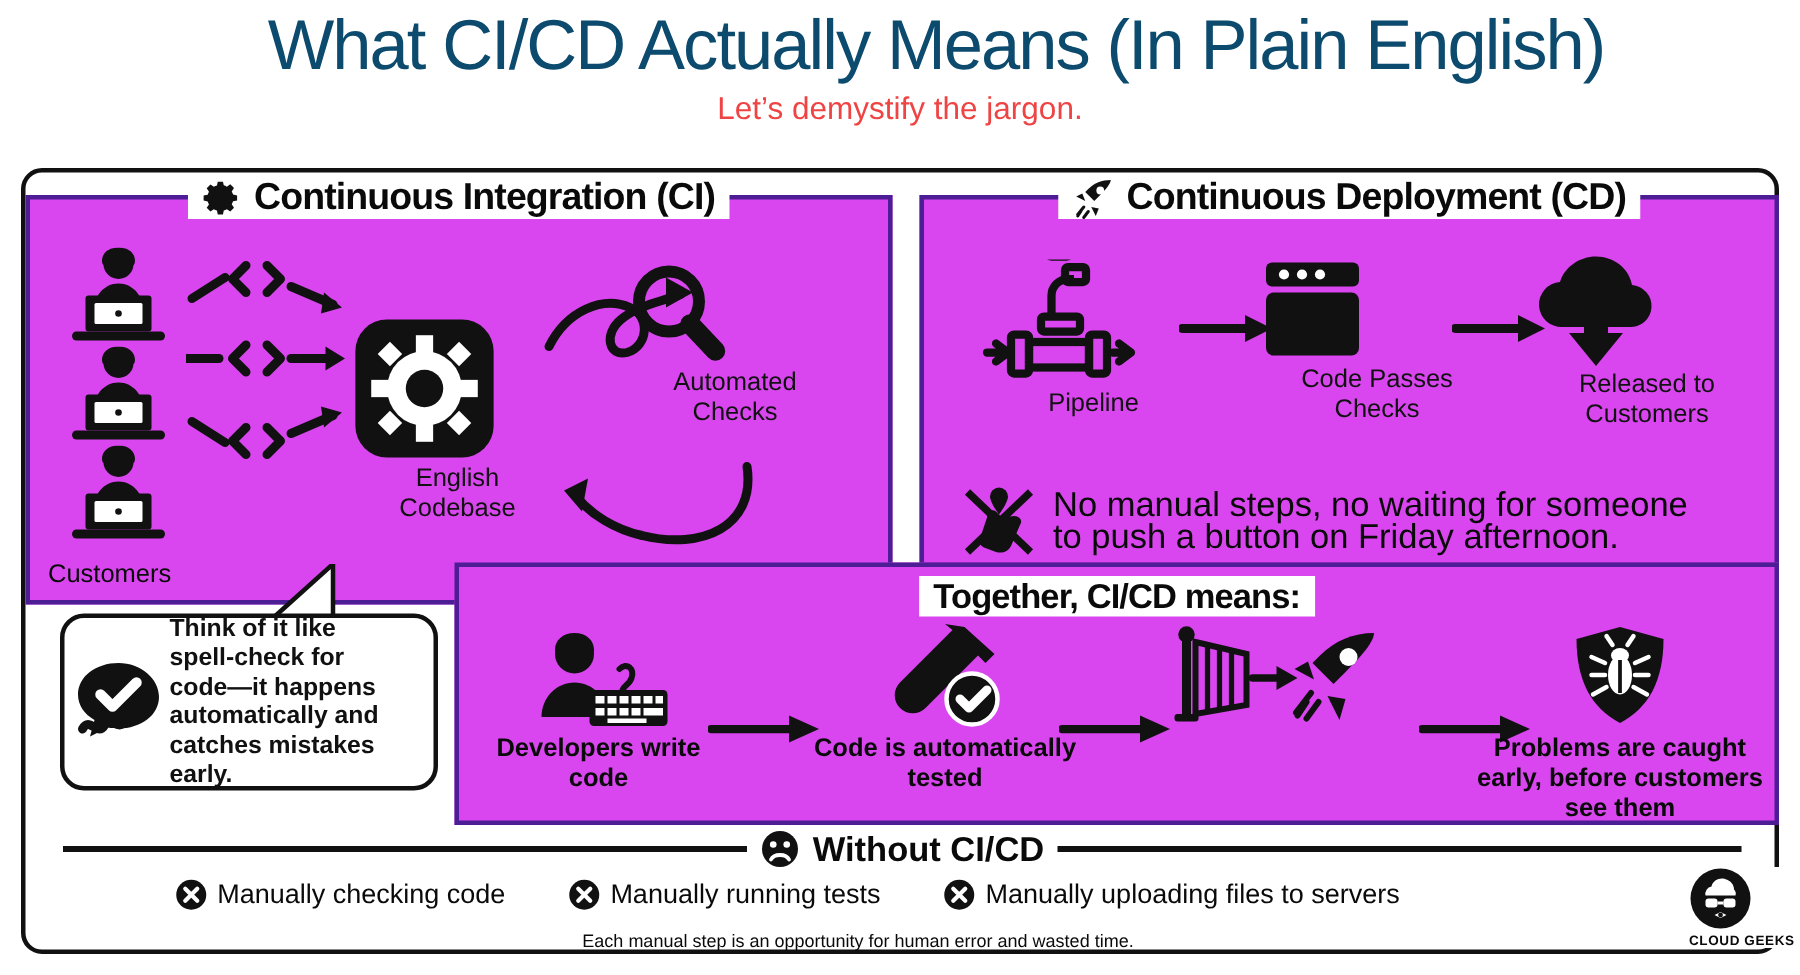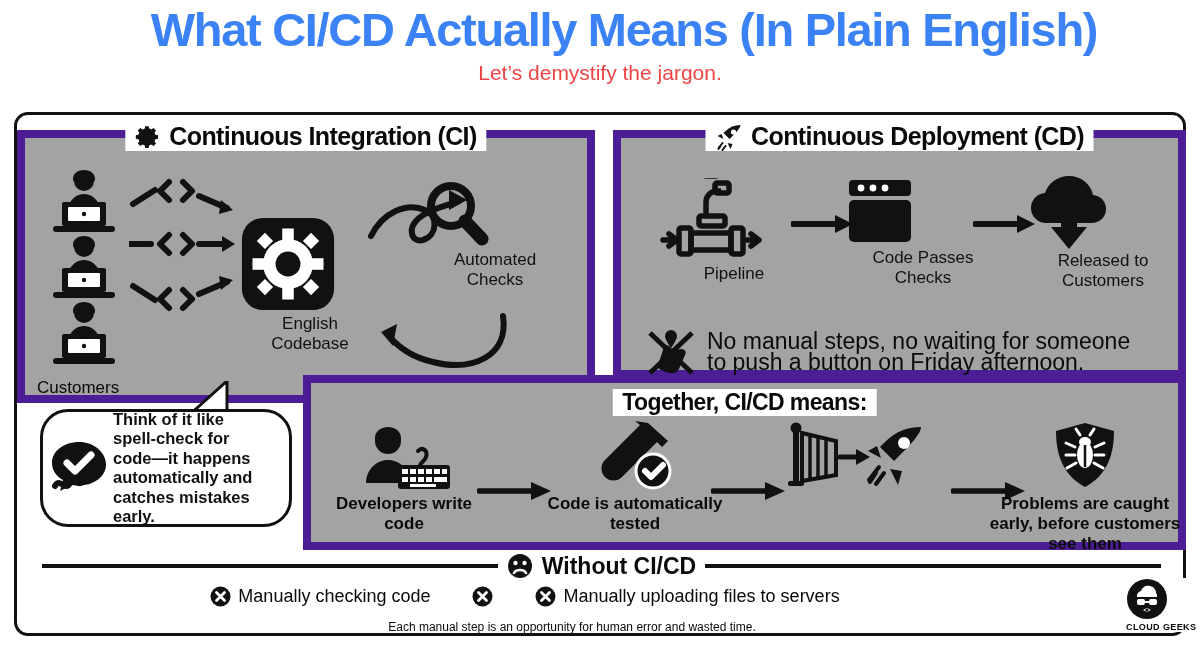--- a/index.html
+++ b/index.html
@@ -8,36 +8,36 @@
     background: #ffffff;
     font-family: "Liberation Sans", sans-serif;
     color: #0a0a0a;
     overflow: hidden;
     position: relative;
   }
 
   
   #header { width: 1200px; padding-top: 2px; text-align: center; }
   #title {
-    font-size: 47px; font-weight: bold; letter-spacing: -1.3px;
-    line-height: 56px; white-space: nowrap; color: #3b82f6; padding-left: 48px;
+    font-size: 47px; font-weight: normal; letter-spacing: -1.3px;
+    line-height: 56px; white-space: nowrap; color: #0c4a6e; padding-left: 48px;
   }
   #subtitle { font-size: 21px; line-height: 30px; color: #ef4444; }
 
   
   #outer-frame {
     position: absolute; left: 14px; top: 112px;
     width: 1172px; height: 524px;
     border: 3px solid #111; border-radius: 14px;
     background: #fff;
   }
 
   
   .panel {
-    position: absolute; border: 8px solid #4c1d95; background: #a3a3a3;
+    position: absolute; border: 3px solid #4c1d95; background: #d946ef;
   }
   #ci-panel  { left: 0px;   top: 15px; width: 578px; height: 273px; }
   #cd-panel  { left: 596px; top: 15px; width: 573px; height: 248px; }
   #together-panel { left: 286px; top: 260px; width: 883px; height: 175px; }
 
   
   .panel-title {
     position: absolute; top: -16px; background: #fff;
     display: flex; align-items: center; gap: 8px;
     padding: 0 10px; white-space: nowrap;
@@ -69,21 +69,21 @@
   .brackets { position: absolute; font-size: 0; }
   #codebase { left: 215px; top: 78px; width: 140px; }
   #codebase .cap { margin-top: 2px; }
   #checks { left: 395px; top: 40px; width: 150px; }
   #checks .cap { margin-top: 0px; }
 
   
   #bubble {
     position: absolute; left: 23px; top: 294px;
     width: 252px; height: 118px;
-    border: 3px solid #111; border-radius: 28px; background: #fff;
+    border: 3px solid #111; border-radius: 16px; background: #fff;
     display: flex; align-items: center; padding: 5px 7px 5px 4px;
   }
   #bubble-text {
     font-size: 16.5px; line-height: 19.5px; font-weight: bold;
     text-align: left; white-space: pre-line; color: #111;
     margin-left: 2px;
   }
   #bubble-tail { position: absolute; left: 140px; top: 243px; }
 
   
@@ -531,20 +531,21 @@
         </span>
         <span class="btxt">Manually checking code</span>
       </div>
       <div class="bullet">
         <span>
           <svg width="21" height="21" viewBox="0 0 21 21">
             <circle cx="10.5" cy="10.5" r="10" fill="#111"></circle>
             <path d="M6.5 6.5 L14.5 14.5 M14.5 6.5 L6.5 14.5" stroke="#fff" stroke-width="2.8" stroke-linecap="round"></path>
           </svg>
         </span>
+        <span class="btxt">Manually running tests</span>
       </div>
       <div class="bullet">
         <span>
           <svg width="21" height="21" viewBox="0 0 21 21">
             <circle cx="10.5" cy="10.5" r="10" fill="#111"></circle>
             <path d="M6.5 6.5 L14.5 14.5 M14.5 6.5 L6.5 14.5" stroke="#fff" stroke-width="2.8" stroke-linecap="round"></path>
           </svg>
         </span>
         <span class="btxt">Manually uploading files to servers</span>
       </div>

